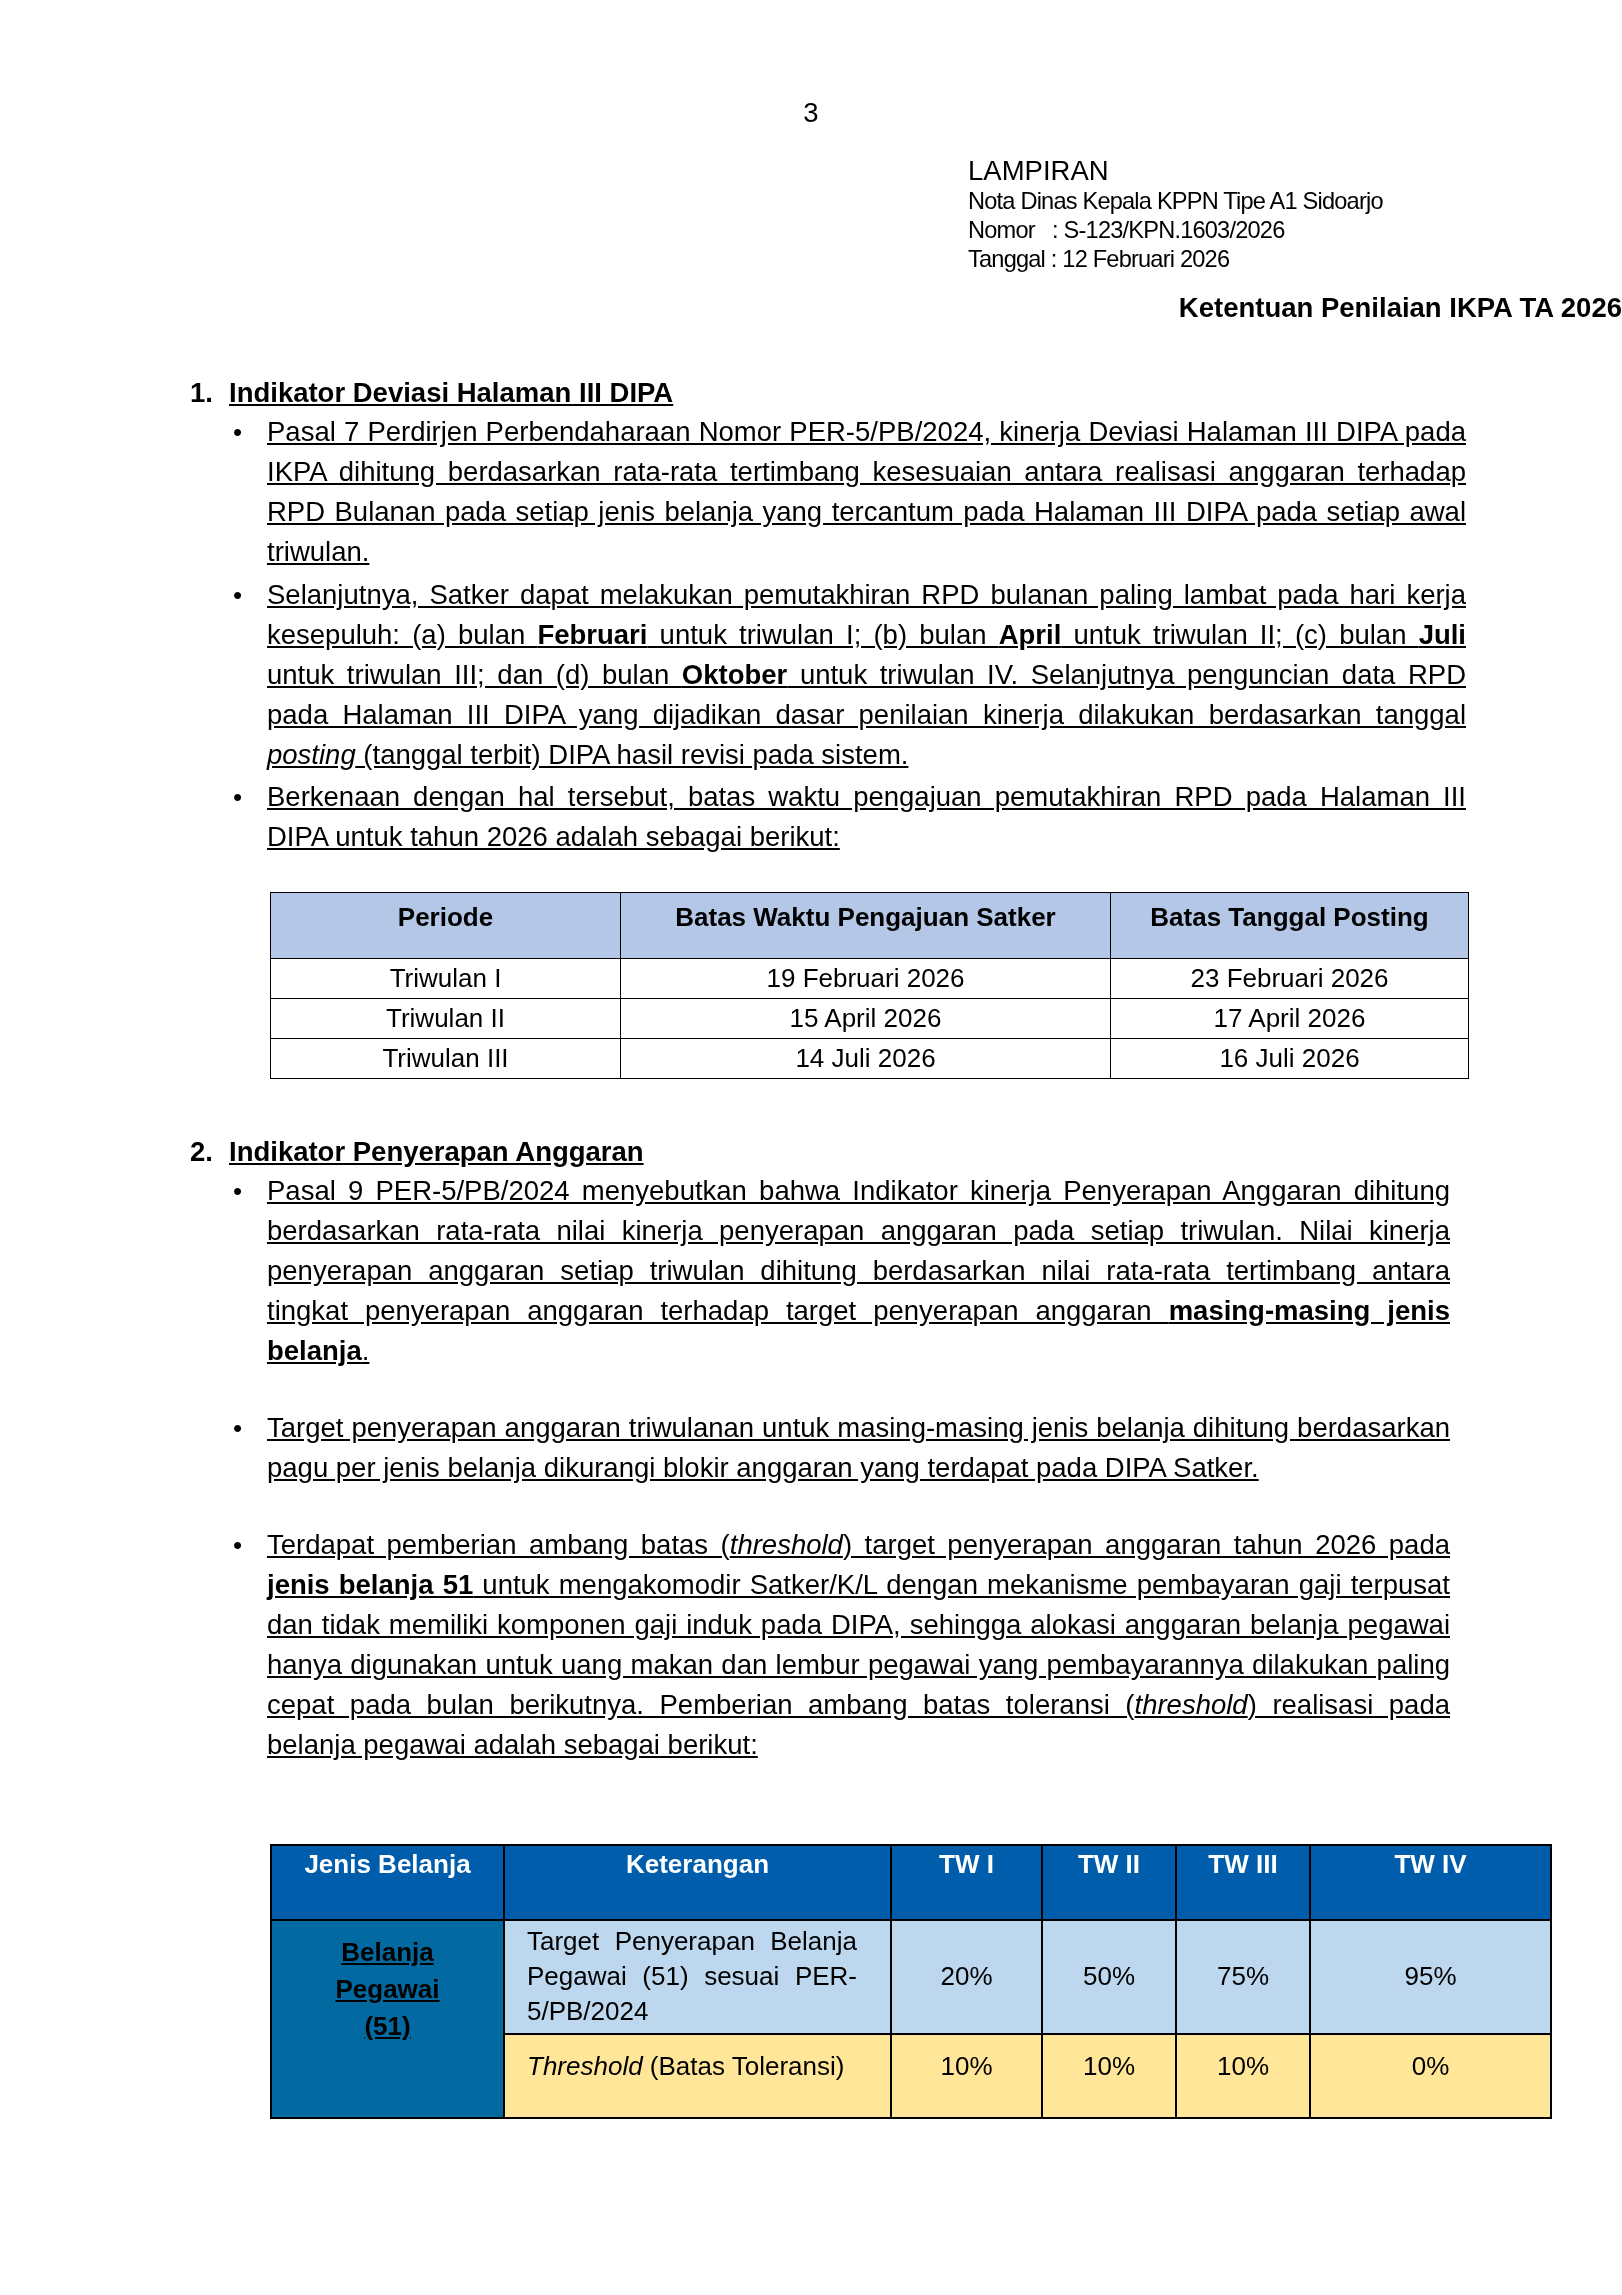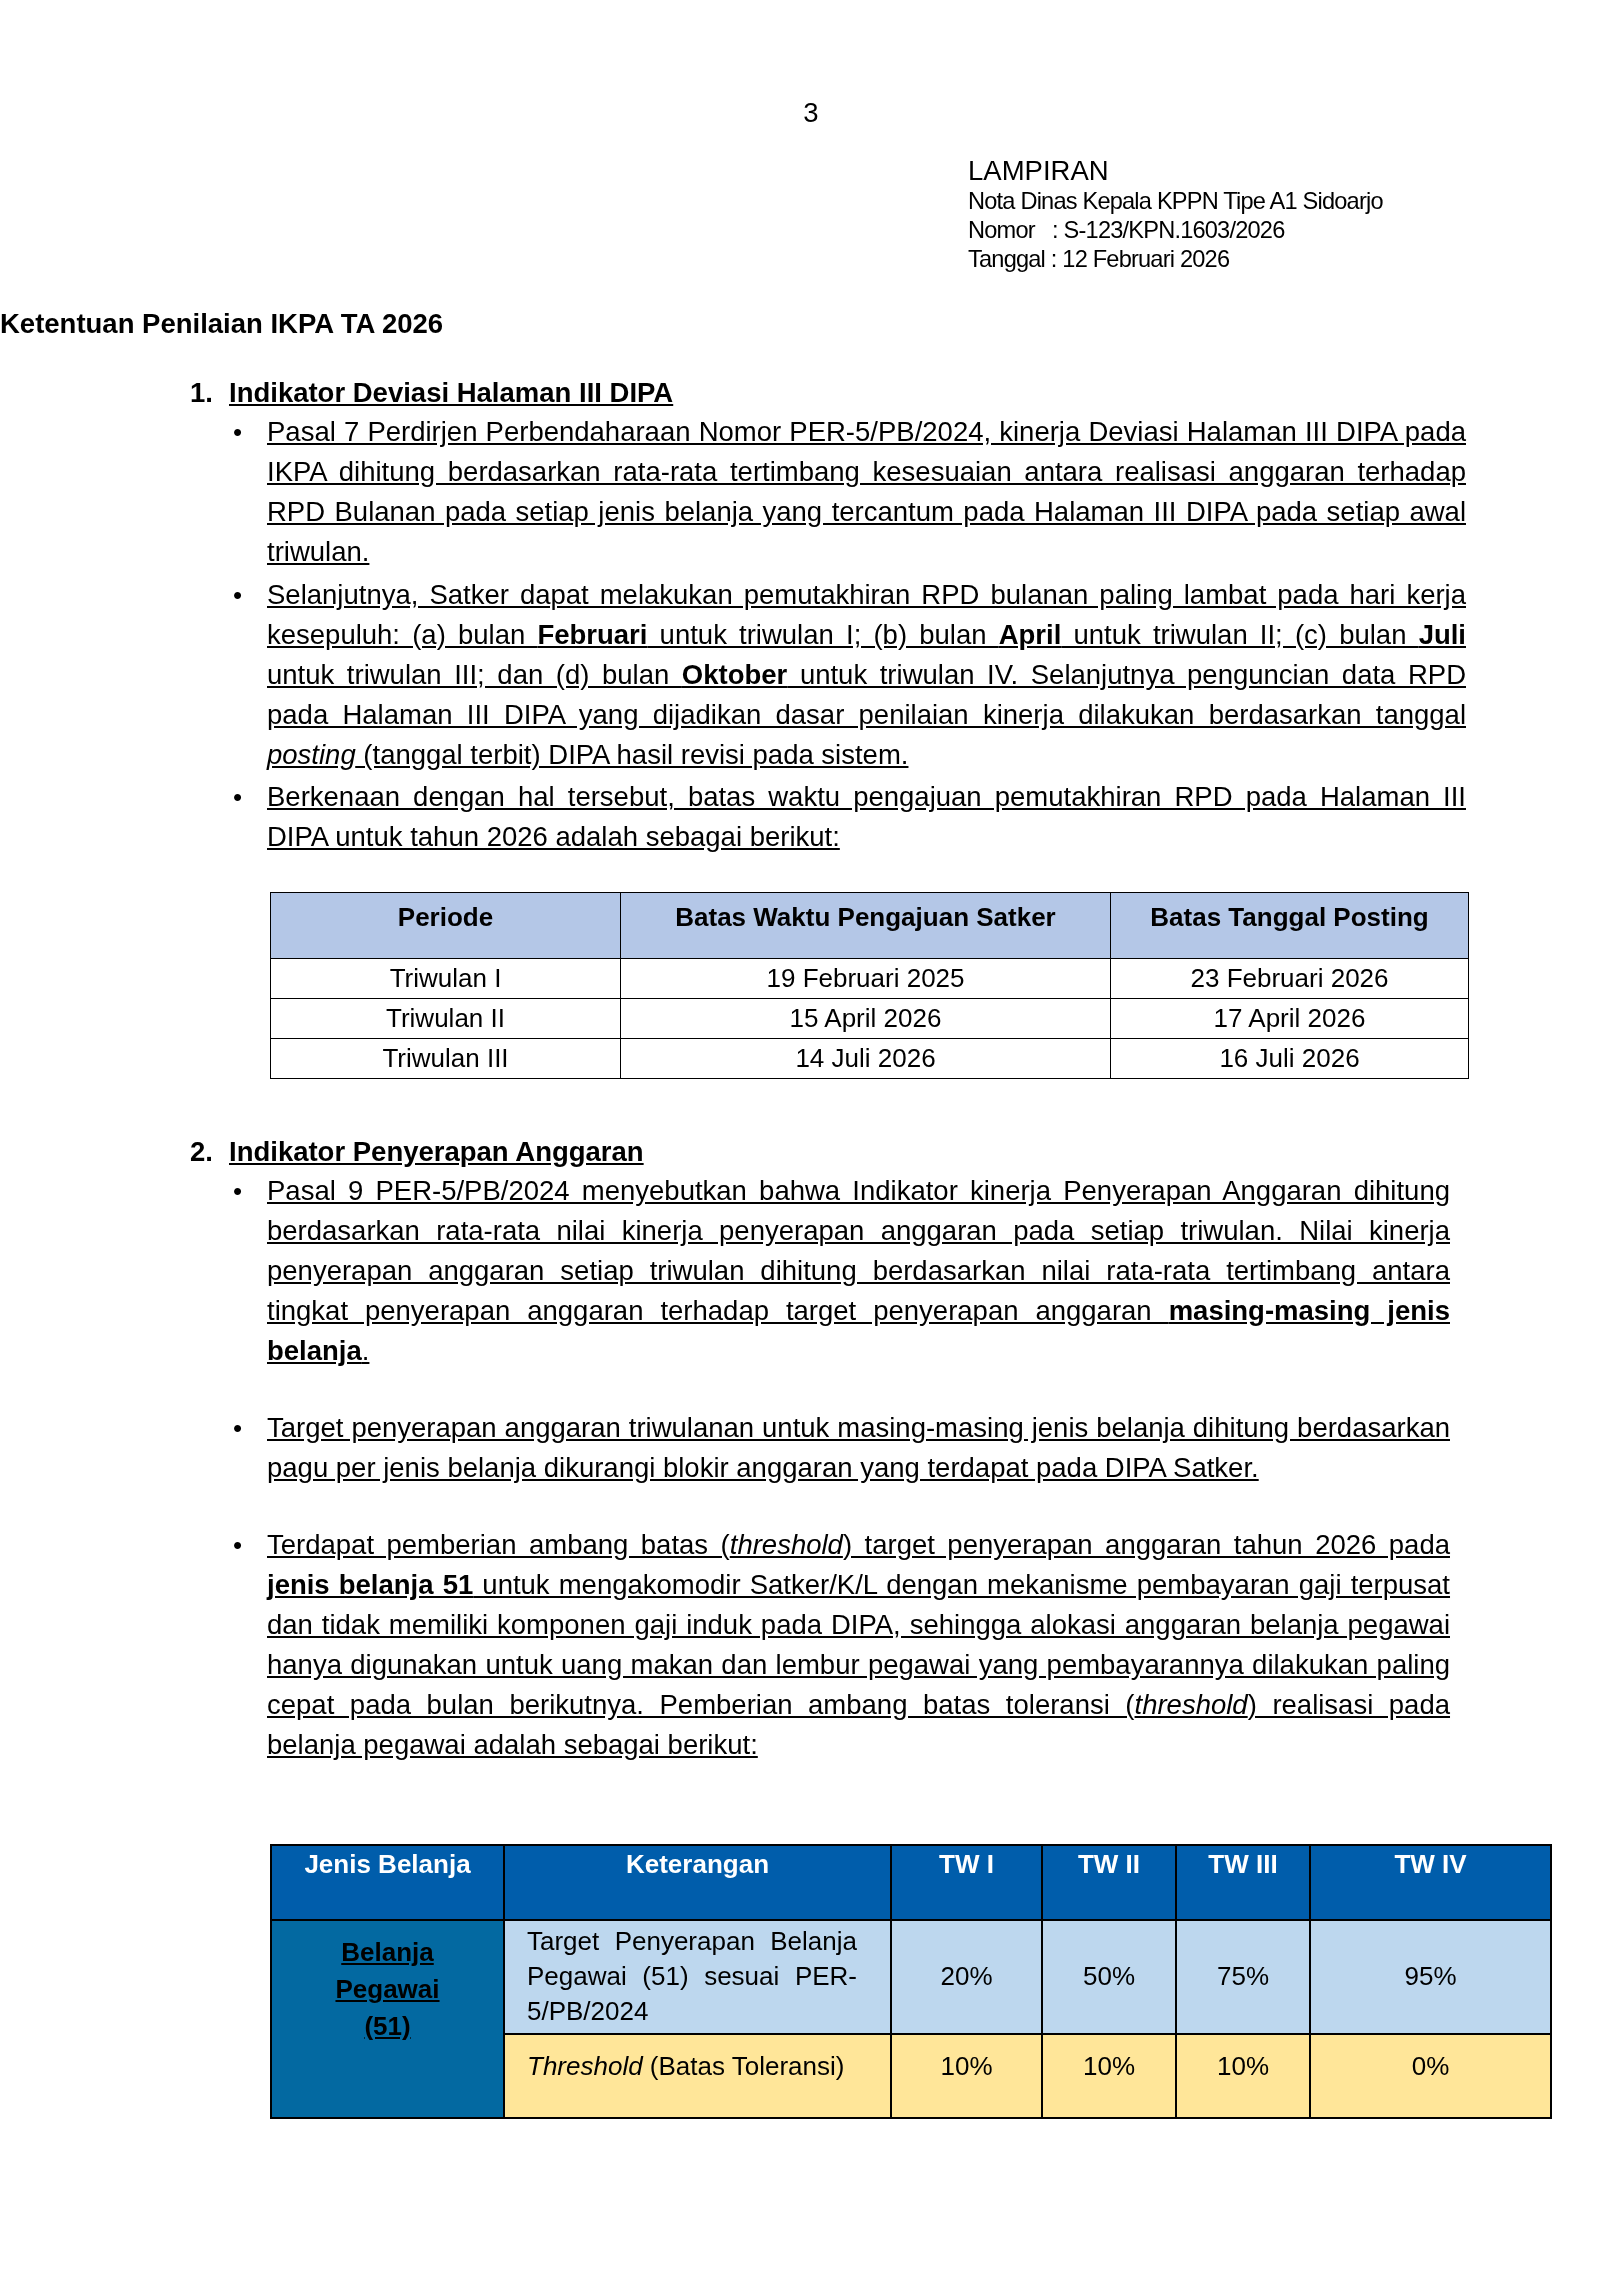--- a/index.html
+++ b/index.html
@@ -4,21 +4,21 @@
 <style>
   html, body { margin: 0; padding: 0; background: #ffffff; }
   body {
     width: 1622px; height: 2295px; position: relative; overflow: hidden;
     font-family: "Liberation Sans", sans-serif; color: #000;
   }
   .page-number { position: absolute; top: 97px; left: 0; width: 1622px; text-align: center; font-size: 27.5px; }
   .lampiran { position: absolute; left: 968px; top: 154px; }
   .lampiran .head { font-size: 27.5px; line-height: 33px; }
   .lampiran .line { font-size: 23.6px; line-height: 29px; letter-spacing: -0.8px; }
-  .doc-title { position: absolute; top: 308px; left: 0; width: 1622px; text-align: left; font-weight: bold; font-size: 27.5px; }
+  .doc-title { position: absolute; top: 292px; left: 0; width: 1622px; text-align: right; font-weight: bold; font-size: 27.5px; }
   .section { position: absolute; left: 190px; width: 1276px; text-decoration: underline; }
   .sec-heading { font-weight: bold; font-size: 27.5px; line-height: 39px; }
   .sec-heading .num { display: inline-block; width: 39px; }
   ul.bullets { list-style: none; margin: 0; padding: 0; }
   ul.bullets li { position: relative; padding-left: 77px; font-size: 27.5px; line-height: 40px; text-align: justify; margin-bottom: 2.6px; }
   ul.bullets li::before { content: "•"; position: absolute; left: 43px; top: 0; font-size: 26px; }
   table { border-collapse: collapse; position: absolute; font-size: 26px; }
   table.rpd { left: 270px; top: 892px; width: 1199px; }
   table.rpd th { background: #b4c7e7; font-weight: bold; border: 1.3px solid #000; height: 55px; vertical-align: top; padding-top: 9px; }
   table.rpd td { border: 1.3px solid #000; text-align: center; height: 37px; line-height: 37px; }
@@ -61,21 +61,21 @@
   <thead>
     <tr>
       <th style="width:347px">Periode</th>
       <th style="width:487px">Batas Waktu Pengajuan Satker</th>
       <th>Batas Tanggal Posting</th>
     </tr>
   </thead>
   <tbody>
     <tr>
       <td>Triwulan I</td>
-      <td>19 Februari 2025</td>
+      <td>19 Februari 2026</td>
       <td>23 Februari 2026</td>
     </tr>
     <tr>
       <td>Triwulan II</td>
       <td>15 April 2026</td>
       <td>17 April 2026</td>
     </tr>
     <tr>
       <td>Triwulan III</td>
       <td>14 Juli 2026</td>

